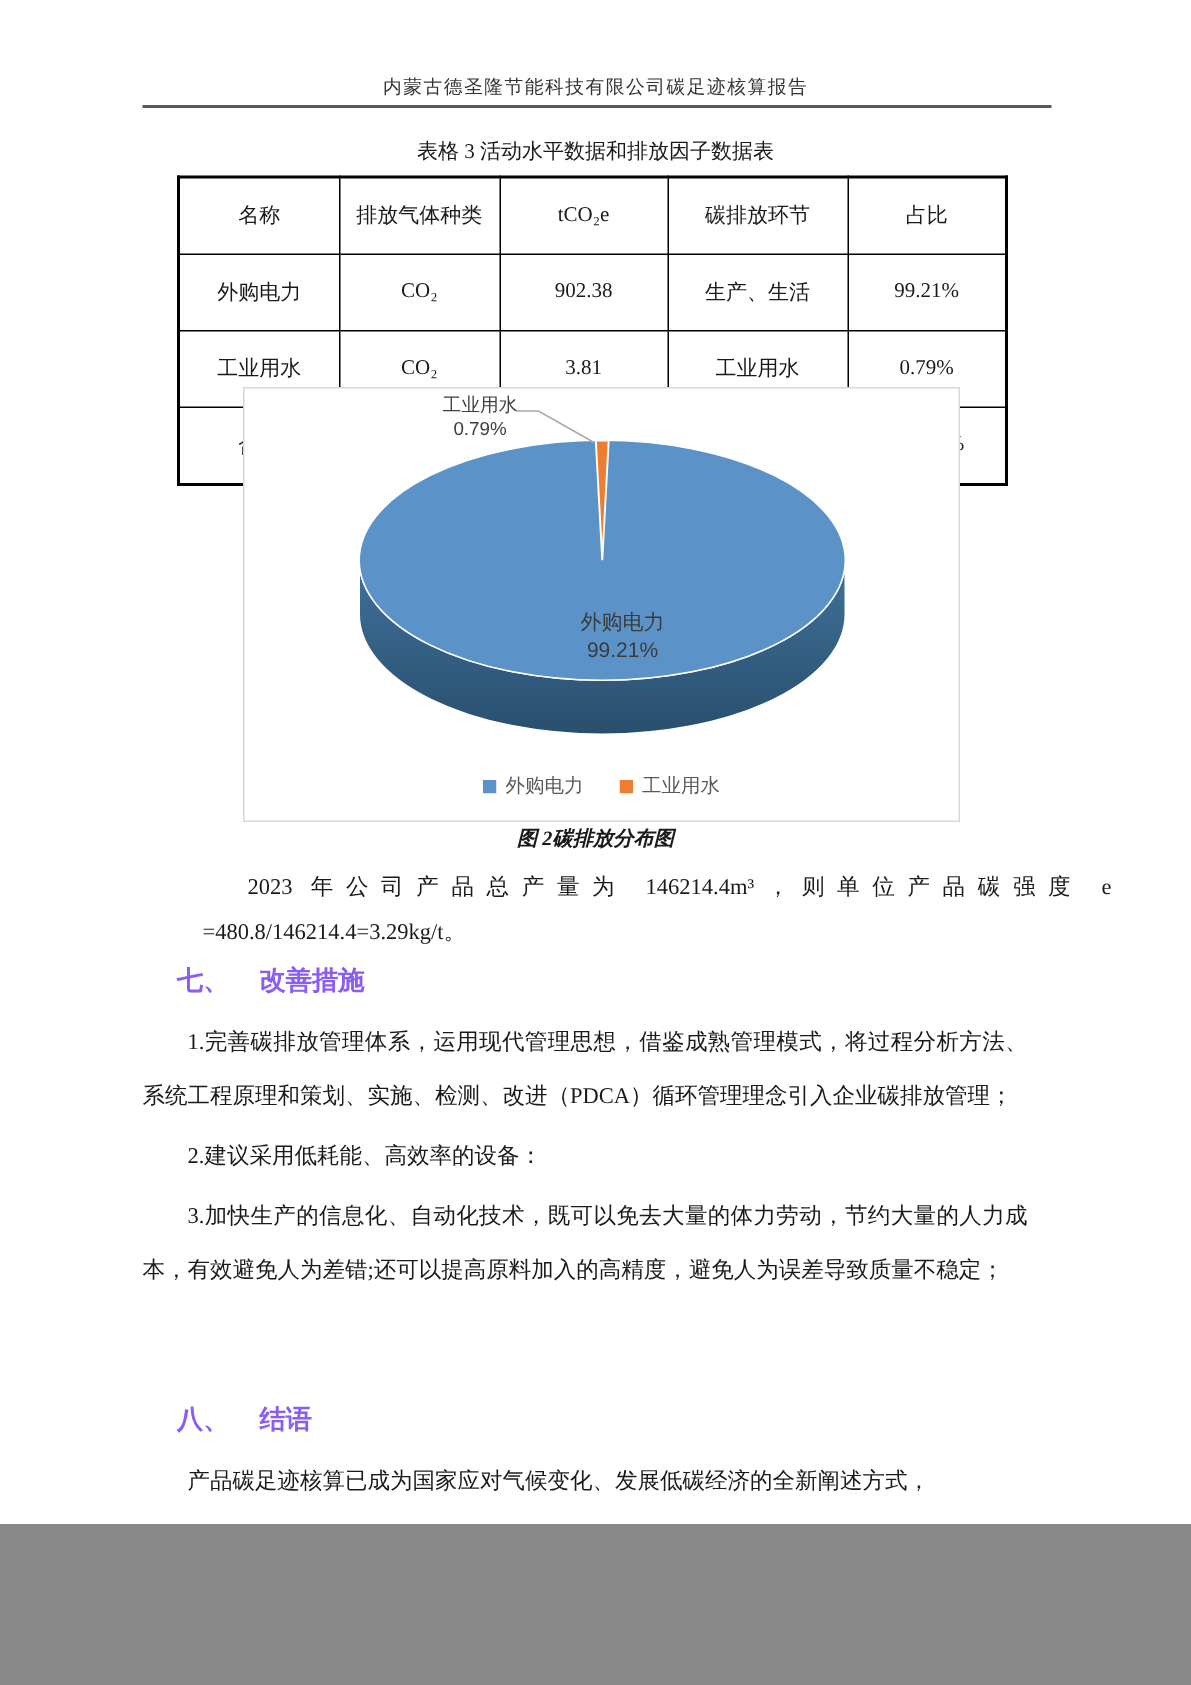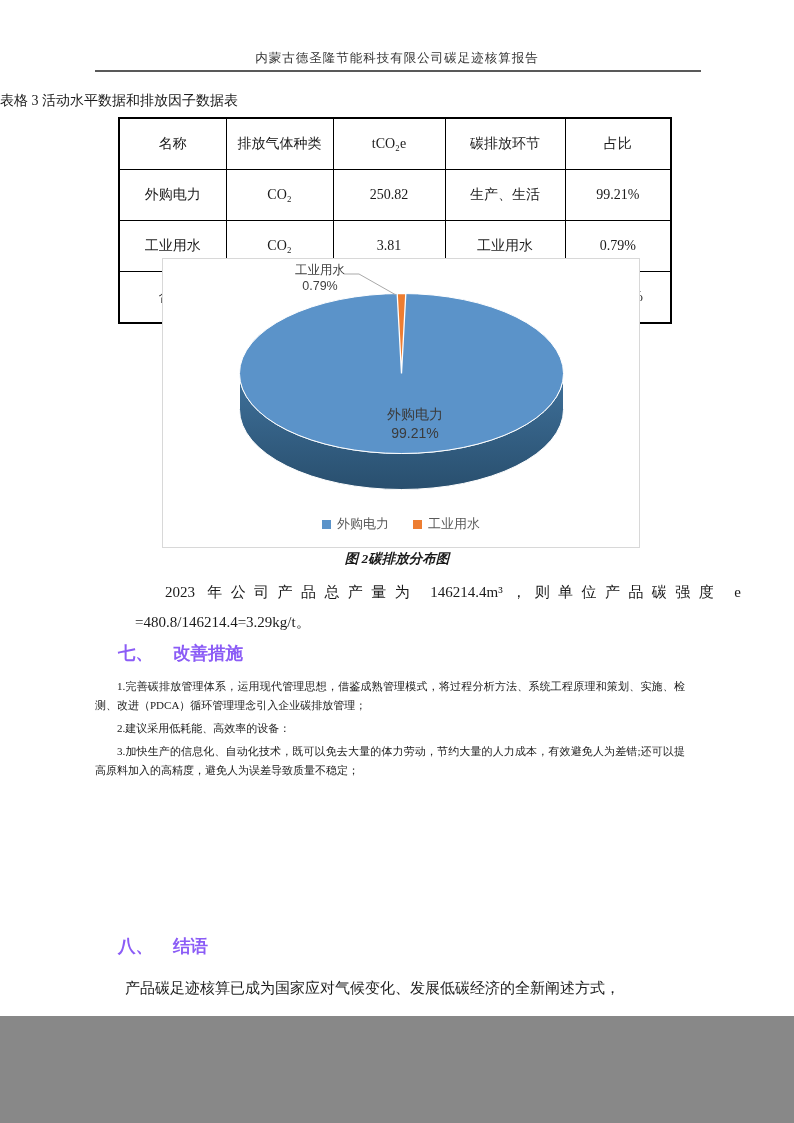--- a/index.html
+++ b/index.html
@@ -12,21 +12,21 @@
     font-family:"Liberation Serif","DejaVu Serif",serif;
     color:#1a1a1a;
     overflow:hidden;
   }
   
   .hdr-title { position:absolute; top:50px; left:0; width:100%; text-align:center;
                font-size:12.5px; color:#333; letter-spacing:1px; }
   .hdr-rule  { position:absolute; top:70px; left:95px; width:606px; height:2px; background:#595959; }
 
   
-  .tbl-caption { position:absolute; top:92px; left:0; width:100%; text-align:left; font-size:14px; }
+  .tbl-caption { position:absolute; top:92px; left:0; width:100%; text-align:center; font-size:14px; }
   table.data { position:absolute; top:117px; left:118px; width:552px;
                border-collapse:collapse; table-layout:fixed; font-size:14px; text-align:center; }
   table.data th, table.data td { border:1.5px solid #000; font-weight:normal; vertical-align:middle; padding:16px 2px; }
   table.data { border:2px solid #000; }
   tr.r-head { height:33px; } tr.r-1 { height:38px; } tr.r-2 { height:23px; } tr.r-3 { height:26px; }
 
   
   .chart-figure { position:absolute; top:258px; left:162px; width:478px; height:290px;
                   border:1px solid #d8d8d8; background:#fff; }
   .chart-figure svg.pie { position:absolute; left:0; top:0; }
@@ -45,21 +45,21 @@
   .fig-caption { position:absolute; top:550px; left:0; width:100%; text-align:center;
                  font-size:13.5px; font-weight:bold;font-style:italic; }
 
   
   .intro { position:absolute; top:577px; left:95px; width:606px; font-size:15px; line-height:30px;margin-left:40px; }
   .intro .l1 { text-indent:2em; text-align:justify; text-align-last:justify; }
   .sec-head { position:absolute; left:118px; font-size:17.5px; font-weight:bold; color:#8b5cf6; }
   .sec-head .num { display:inline-block; margin-right:20px; }
   .sec7-head { top:641px; }
   .sec7-body { position:absolute; top:677px; left:95px; width:606px; }
-  .sec7-body p { font-size:11px; line-height:19px; text-indent:2em; text-align:justify; margin:0 16px 4px 0; }
+  .sec7-body p { font-size:15px; line-height:36px; text-indent:2em; text-align:justify; margin:0 16px 4px 0; }
   .sec8-head { top:934px; }
   .sec8-par  { position:absolute; top:974px; left:95px; width:606px;
                font-size:15px; line-height:29px; text-indent:2em; }
   .page-num  { position:absolute; top:1021px; left:0; width:100%; text-align:center;
                font-size:12.5px; color:#333; }
 </style>
 </head>
 <body>
 
 <div class="page">
@@ -81,21 +81,21 @@
         <tr class="r-head">
       <th>名称</th>
       <th>排放气体种类</th>
       <th>tCO₂e</th>
       <th>碳排放环节</th>
       <th>占比</th>
     </tr>
     <tr class="r-1">
       <td>外购电力</td>
       <td>CO₂</td>
-      <td>250.82</td>
+      <td>902.38</td>
       <td>生产、生活</td>
       <td>99.21%</td>
     </tr>
     <tr class="r-2">
       <td>工业用水</td>
       <td>CO₂</td>
       <td>3.81</td>
       <td>工业用水</td>
       <td>0.79%</td>
     </tr>

